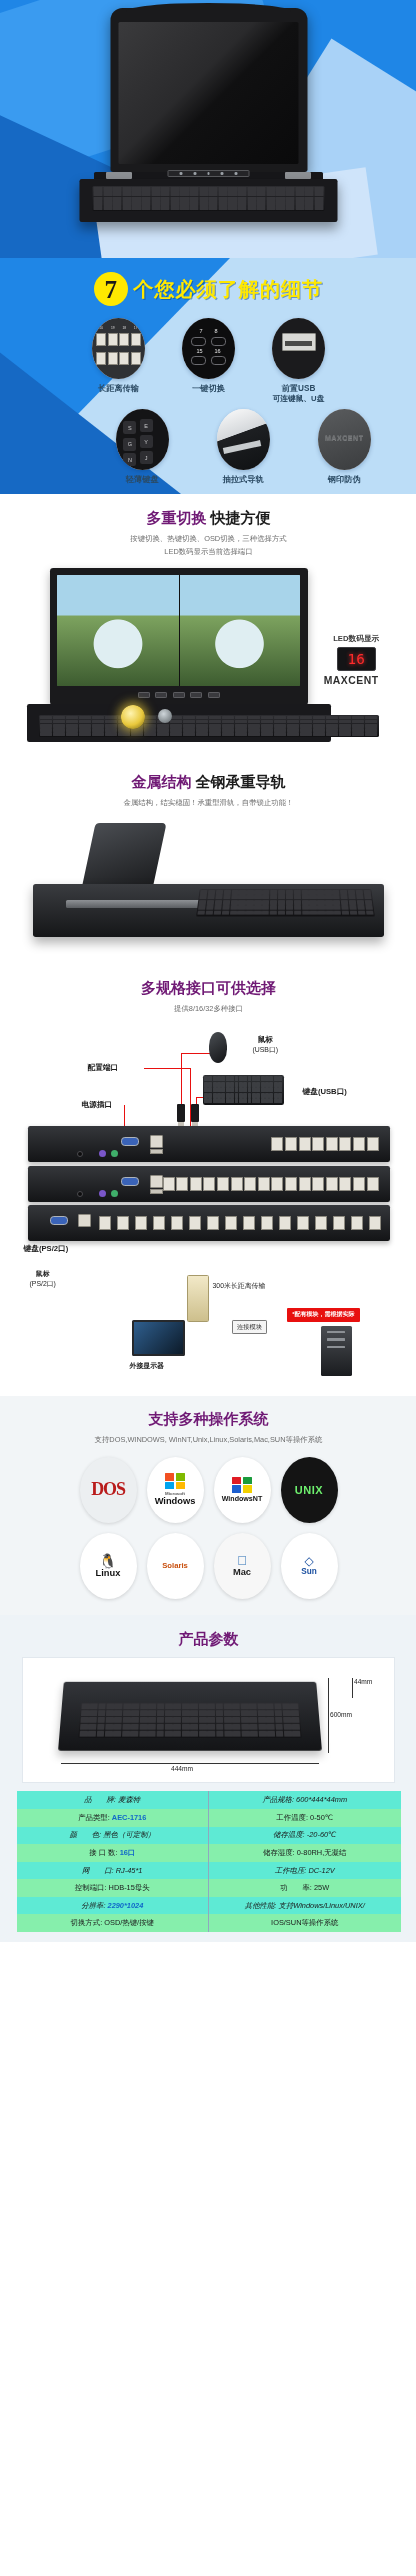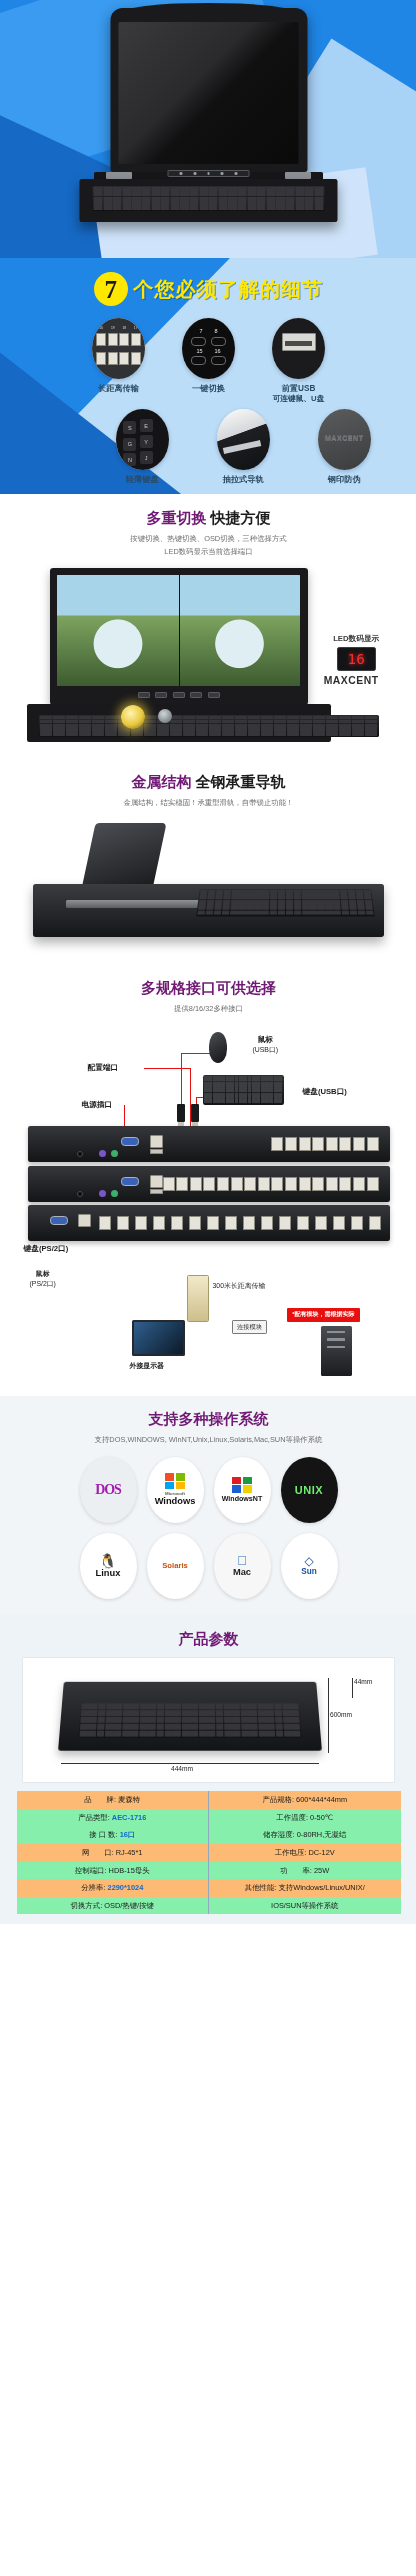--- a/index.html
+++ b/index.html
@@ -202,21 +202,21 @@
   .ext-lbl{position:absolute;font-size:6.9px;color:#1e1e1e;font-weight:bold;}
   .ext-tag{position:absolute;left:215px;top:53px;padding:1.6px 4.4px;border:0.5px solid #7a7a7a;
         font-size:6.3px;color:#333;background:#f4f4f4;border-radius:1.1px;}
 
   
   .os-band { width:417px; background:#f2f5f7; padding:13px 0 16.4px; text-align:center; }
   .os-grid{display:flex;justify-content:center;gap:10px;margin-top:10px;flex-wrap:wrap;padding:0 25px;}
   .os-cell{width:57px;height:66px;border-radius:50%;display:flex;flex-direction:column;
         align-items:center;justify-content:center;box-shadow:0 1.1px 3.8px rgba(0,0,0,.14);
         font-weight:bold;overflow:hidden;text-align:center;}
-  .os-dos{background:#eceff1;color:#a21caf;font-size:14px;font-family:"Liberation Serif",serif;letter-spacing:-1.1px;}
+  .os-dos{background:#eceff1;color:#b91c1c;font-size:18px;font-family:"Liberation Serif",serif;letter-spacing:-1.1px;}
   .os-win{background:#fff;color:#111;font-size:9.3px;}
   .os-win .ms{font-size:4.4px;color:#555;display:block;margin-bottom:0.5px;}
   .os-winnt{background:#fff;color:#111;font-size:7.1px;}
   .os-unix{background:#141414;color:#6ef06e;font-size:11px;letter-spacing:0.5px;}
   .os-linux{background:#fff;color:#111;font-size:9.3px;}
   .os-solaris{background:#fff;color:#c8500f;font-size:7.7px;}
   .os-mac{background:#f7f7f7;color:#222;font-size:9.3px;}
   .os-sun{background:#fff;color:#1a4fa0;font-size:8.2px;}
   .flagicon{width:20px;height:16.4px;display:grid;grid-template-columns:1fr 1fr;grid-template-rows:1fr 1fr;gap:1.1px;margin-bottom:1.6px;}
   .flagicon i{display:block;border-radius:0.5px;}
@@ -232,21 +232,21 @@
         background:linear-gradient(180deg,#2c2c30,#111113);border-radius:1.6px;
         display:grid;grid-template-rows:repeat(5,1fr);gap:0.5px;padding:1.1px;}
   .sp-kb .krow{display:grid;grid-template-columns:repeat(26,1fr);gap:0.5px;}
   .sp-kb .krow b{background:#36363a;border-radius:0.5px;}
   .dim{position:absolute;font-size:6.6px;color:#222;}
   .dimline{position:absolute;background:#333;}
 
   .spec-table{width:384px;margin:8.8px auto 0;border-collapse:collapse;
         font-size:7.4px;color:#1a1a1a;}
   .spec-table td{padding:3.8px 6.6px;vertical-align:middle;white-space:nowrap;}
-  .spec-table tr.z td{background:#fdba74;}
+  .spec-table tr.z td{background:#5eead4;font-style:italic;}
   .spec-table tr.w td{background:#86efac;}
   .spec-table td.lcol{width:50%;border-right:1.1px solid #8fa8bf;}
   .spec-table .v-blue{color:#1169c9;font-weight:bold;}
   .spec-table .k{letter-spacing:0px;}
   .spec-foot{width:384px;margin:0 auto;height:10px;}
 
   .sep-gap{height:5.5px;background:#fff;}
 </style>
 </head>
 <body>
@@ -1286,20 +1286,30 @@
         <tr class="w">
           <td class="lcol">
             <span class="k">产品类型:</span>
             <span class="v-blue">AEC-1716</span>
           </td>
           <td>
             <span class="k">工作温度:</span>
             <span>0-50℃</span>
           </td>
         </tr>
+        <tr class="z">
+          <td class="lcol">
+            <span class="k">颜　　色:</span>
+            <span>黑色（可定制）</span>
+          </td>
+          <td>
+            <span class="k">储存温度:</span>
+            <span>-20-60℃</span>
+          </td>
+        </tr>
         <tr class="w">
           <td class="lcol">
             <span class="k">接 口 数:</span>
             <span class="v-blue">16口</span>
           </td>
           <td>
             <span class="k">储存湿度:</span>
             <span>0-80RH,无凝结</span>
           </td>
         </tr>

